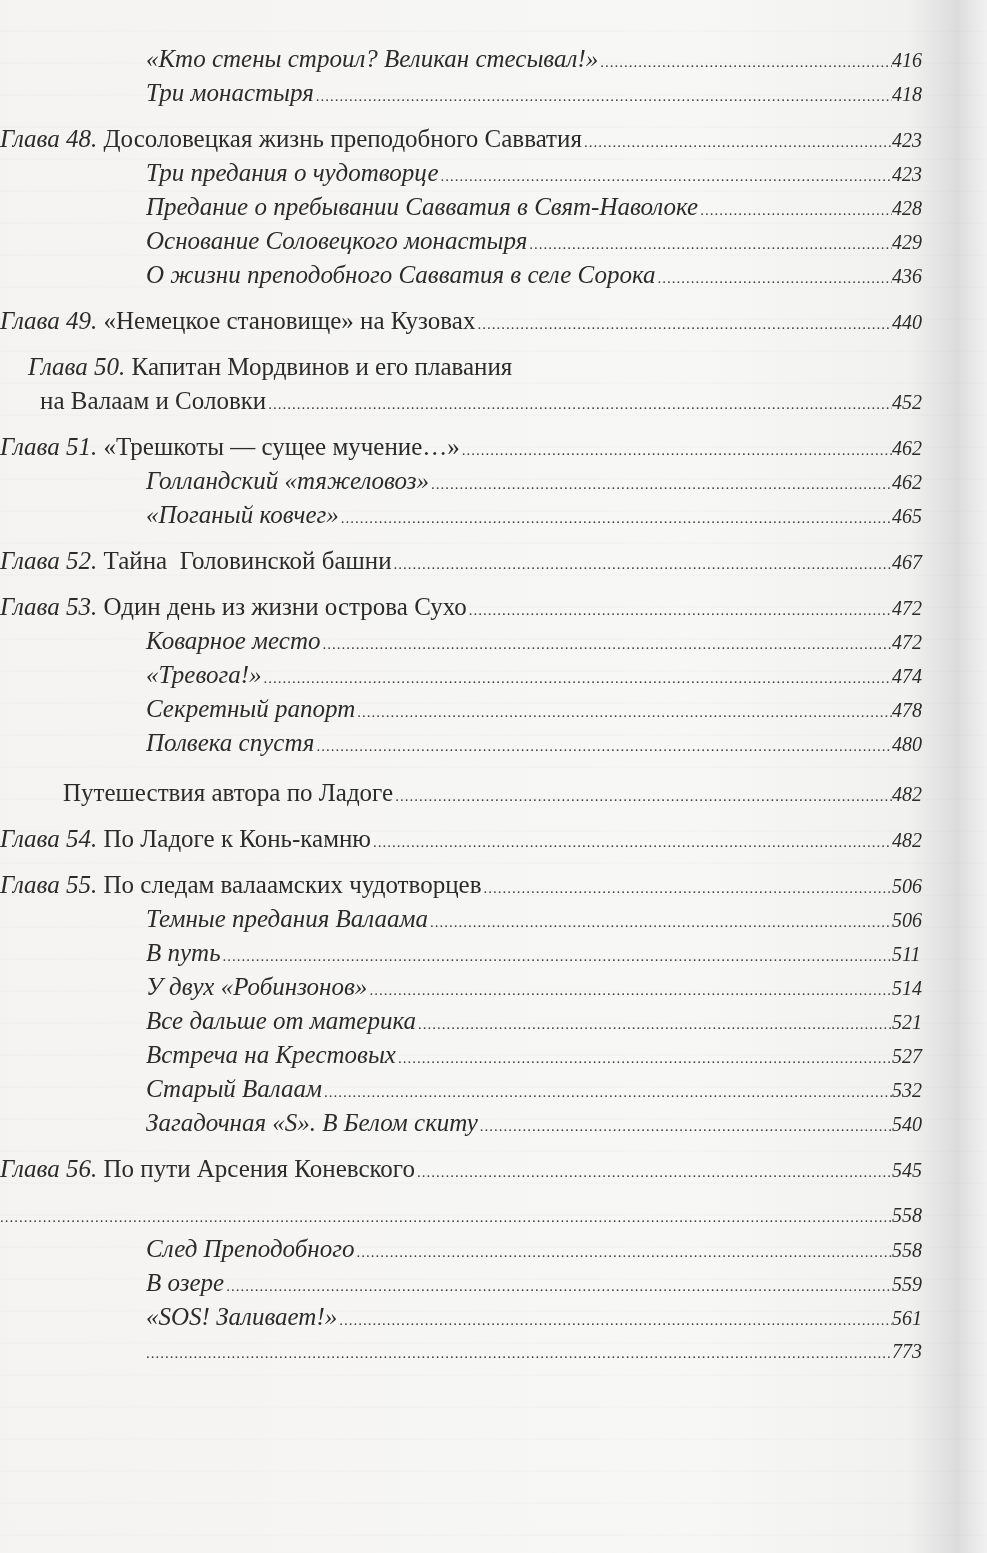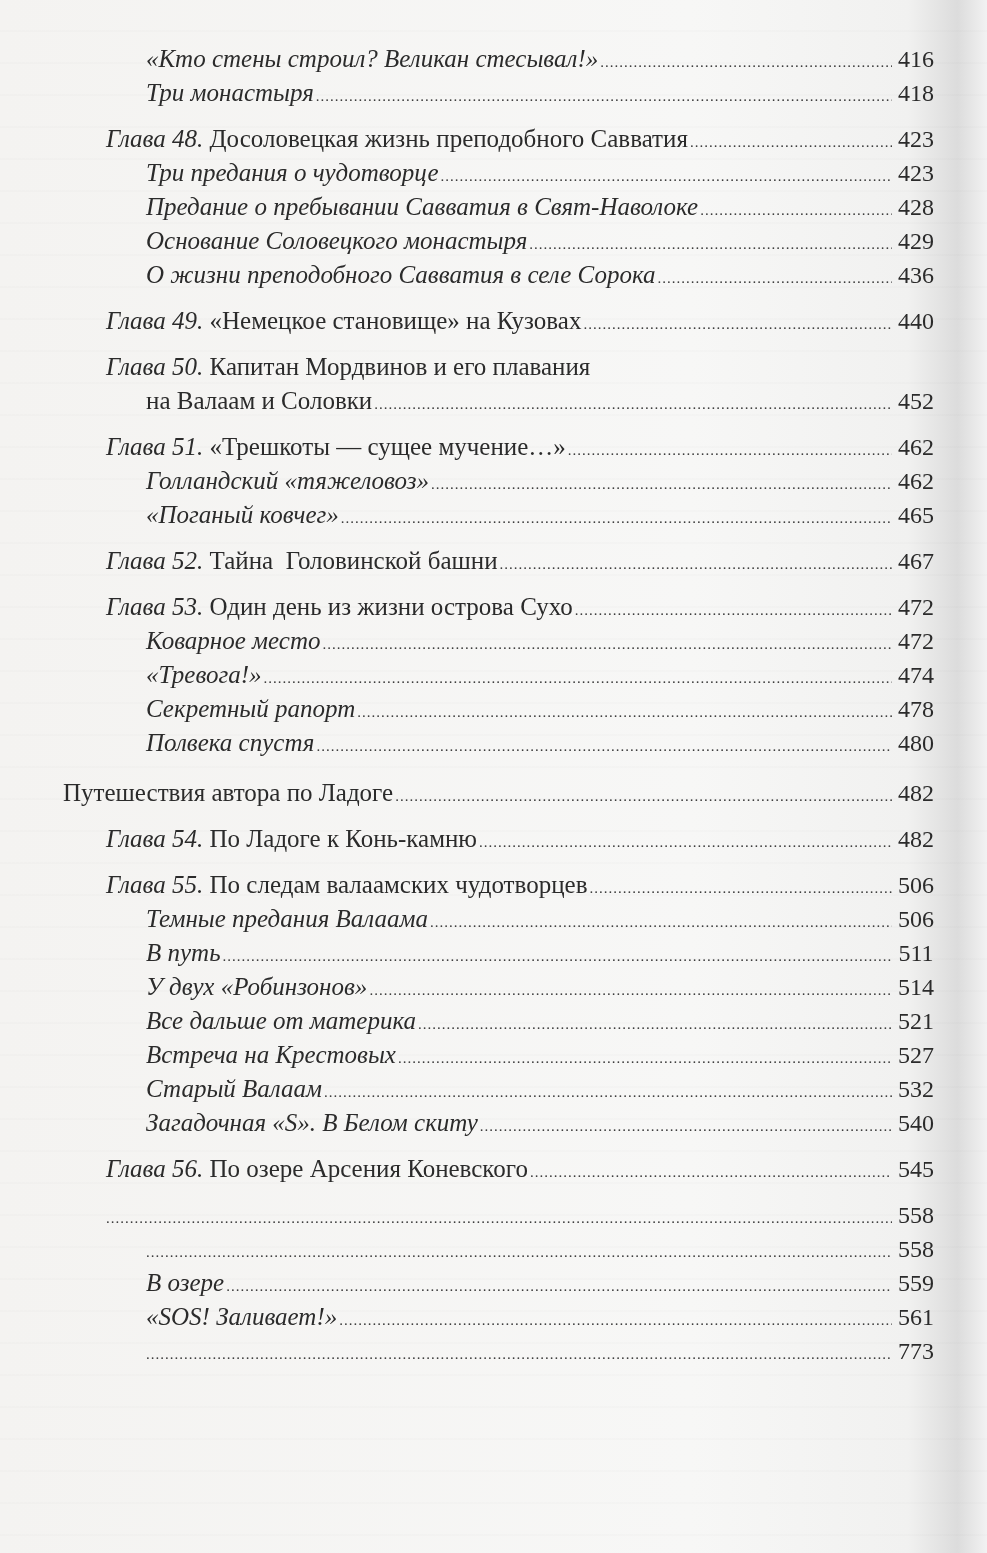--- a/index.html
+++ b/index.html
@@ -25,30 +25,30 @@
     right:0;
   }
   .row .title { white-space:nowrap; padding-right:2px; }
   .row .leader {
     flex:1; overflow:hidden; white-space:nowrap;
     font-size:15px; letter-spacing:1px; color:#3a3a3a;
   }
   .row .leader::after {
     content:"..........................................................................................................................................................................................................................................";
   }
-  .row .page { width:48px; text-align:center; font-size:24px; padding-right:0; }
+  .row .page { width:48px; text-align:left; font-size:20px; padding-right:0;font-style:italic; }
   .row { padding-right:47px; }
   .lvl-section { padding-left:63px; }
-  .lvl-chapter { padding-left:106px; }
+  .lvl-chapter { }
   .lvl-sub { padding-left:146px; }
   .it { font-style:italic; }
   .gap { margin-top:12px; }
   .gap-lg { margin-top:16px; }
   .two-line { height:auto; display:block; }
-  .two-line .l1 { height:34px; line-height:34px; white-space:nowrap; }
+  .two-line .l1 { height:34px; line-height:34px; white-space:nowrap;margin-left:28px; }
   .two-line .l2 { display:flex; align-items:baseline; height:34px; line-height:34px; padding-left:40px; }
   .two-line .l2 .leader { flex:1; }
 </style>
 </head>
 <body>
 
 <div class="ghost"></div>
 
 <div class="toc">
 
@@ -211,31 +211,32 @@
     <span class="leader"></span>
     <span class="page">532</span>
   </div>
   <div class="row lvl-sub">
     <span class="title it">Загадочная «S». В Белом скиту</span>
     <span class="leader"></span>
     <span class="page">540</span>
   </div>
 
   <div class="row lvl-chapter gap">
-    <span class="title"><span class="it">Глава 56.</span> <span>По озере Арсения Коневского</span></span>
+    <span class="title"><span class="it">Глава 56.</span> <span>По пути Арсения Коневского</span></span>
     <span class="leader"></span>
     <span class="page">545</span>
   </div>
 
   <div class="row lvl-chapter gap">
     <span class="leader"></span>
     <span class="page">558</span>
   </div>
 
   <div class="row lvl-sub">
+    <span class="title it">След Преподобного</span>
     <span class="leader"></span>
     <span class="page">558</span>
   </div>
   <div class="row lvl-sub">
     <span class="title it">В озере</span>
     <span class="leader"></span>
     <span class="page">559</span>
   </div>
   <div class="row lvl-sub">
     <span class="title it">«SOS! Заливает!»</span>

